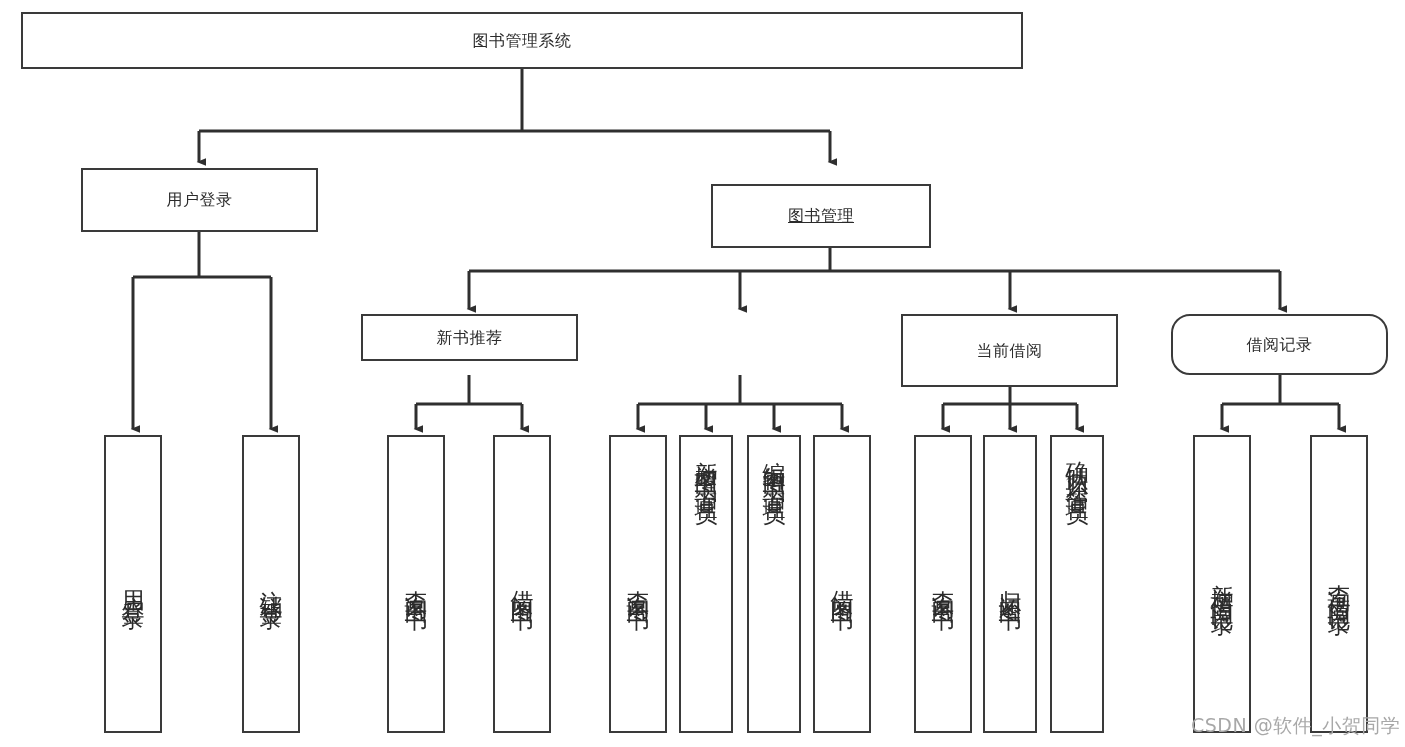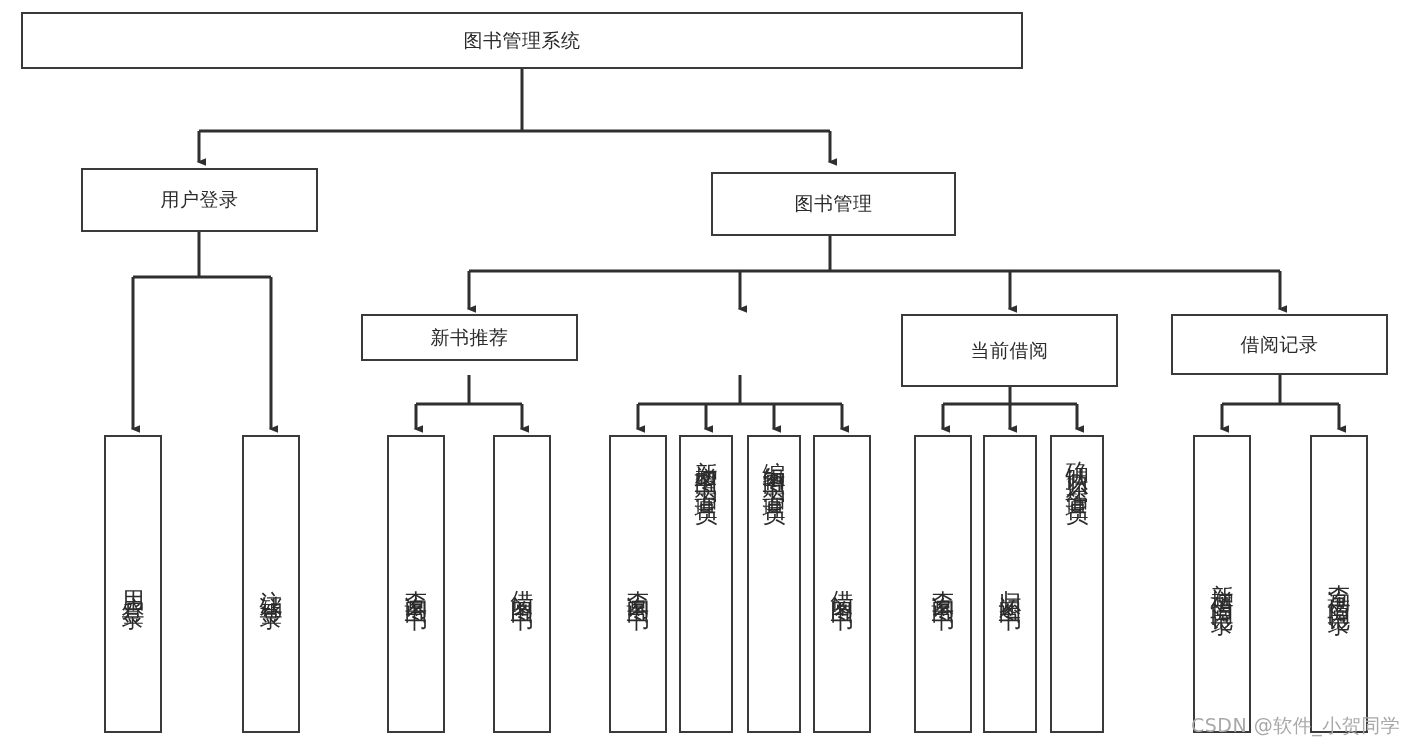--- a/index.html
+++ b/index.html
@@ -29,21 +29,21 @@
     position: absolute;
     box-sizing: border-box;
     border: 2.5px solid #3a3a3a;
     background: #ffffff;
     display: flex;
     align-items: center;
     justify-content: center;
     color: #2b2b2b;
   }
   .node-label {
-    font-size: 19px;
+    font-size: 16px;
     line-height: 1.25;
     letter-spacing: 0.5px;
     white-space: nowrap;
     color: #2b2b2b;
   }
   
   .node.vertical {
     align-items: center;
     justify-content: center;
   }
@@ -129,34 +129,34 @@
   </svg>
 
   <div class="node" style="left:21px; top:12px; width:1002px; height:57px;">
     <span class="node-label">图书管理系统</span>
   </div>
 
   <div class="node" style="left:81px; top:168px; width:237px; height:64px;">
     <span class="node-label">用户登录</span>
   </div>
 
-  <div class="node" style="left:711px; top:172px; width:245px; height:64px;">
+  <div class="node" style="left:711px; top:184px; width:220px; height:64px;text-decoration:underline;">
     <span class="node-label">图书管理</span>
   </div>
 
   <div class="node" style="left:361px; top:314px; width:217px; height:47px;">
     <span class="node-label">新书推荐</span>
   </div>
 
 
   <div class="node" style="left:901px; top:314px; width:217px; height:73px;">
     <span class="node-label">当前借阅</span>
   </div>
 
-  <div class="node" style="left:1171px; top:314px; width:217px; height:61px;">
+  <div class="node" style="left:1171px; top:314px; width:217px; height:61px;border-radius:19px;">
     <span class="node-label">借阅记录</span>
   </div>
 
   <div class="node vertical" style="left:104px; top:435px; width:58px; height:298px;">
     <span class="node-label">用户登录</span>
   </div>
 
   <div class="node vertical" style="left:242px; top:435px; width:58px; height:298px;">
     <span class="node-label">注销登录</span>
   </div>

